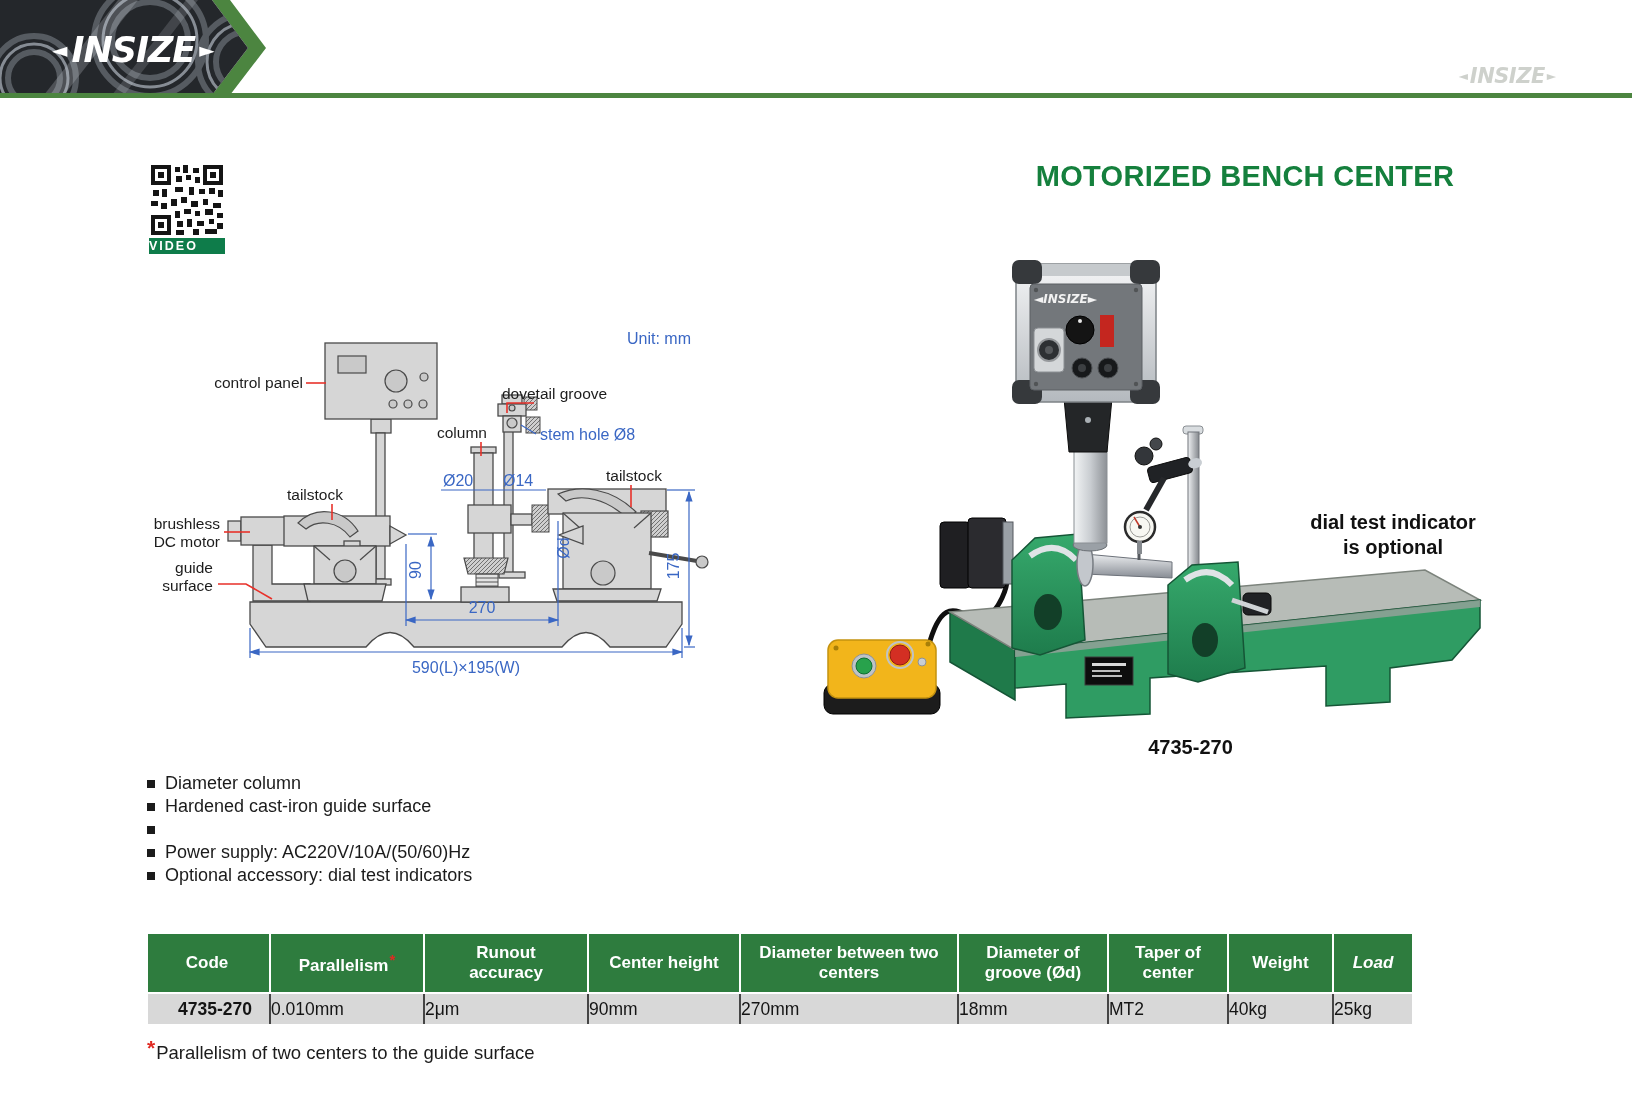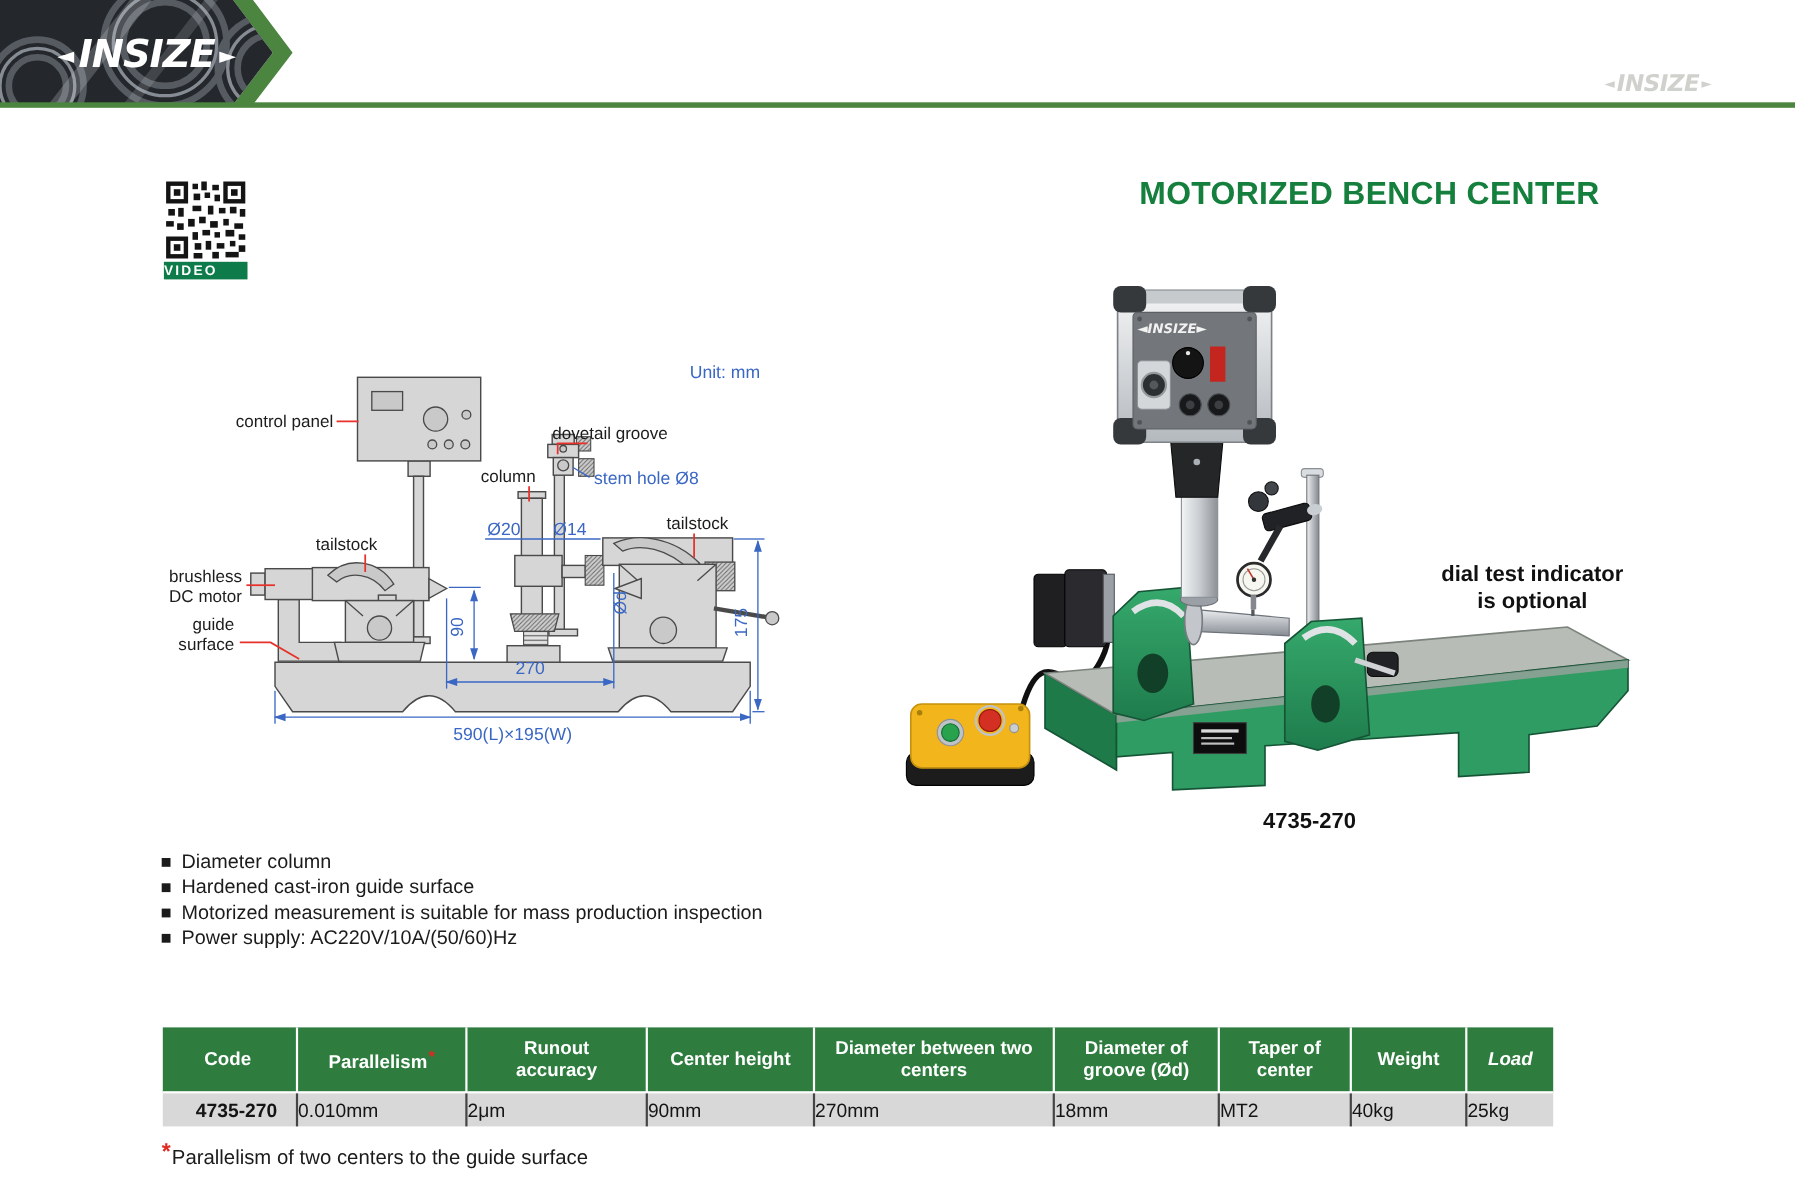--- a/index.html
+++ b/index.html
@@ -445,25 +445,28 @@
     <li>
         <span class="sq"></span>
         <span>Diameter column</span>
       </li>
     <li>
         <span class="sq"></span>
         <span>Hardened cast-iron guide surface</span>
       </li>
     <li>
         <span class="sq"></span>
-        <span>Motorized measurement is suitable for mass production inspection</span>
       </li>
     <li>
         <span class="sq"></span>
         <span>Power supply: AC220V/10A/(50/60)Hz</span>
+      </li>
+    <li>
+        <span class="sq"></span>
+        <span>Optional accessory: dial test indicators</span>
       </li>
   </ul>
 
   <table class="spec">
     <colgroup>
       <col style="width:122px">
         <col style="width:154px">
         <col style="width:164px">
         <col style="width:152px">
       <col style="width:218px">

